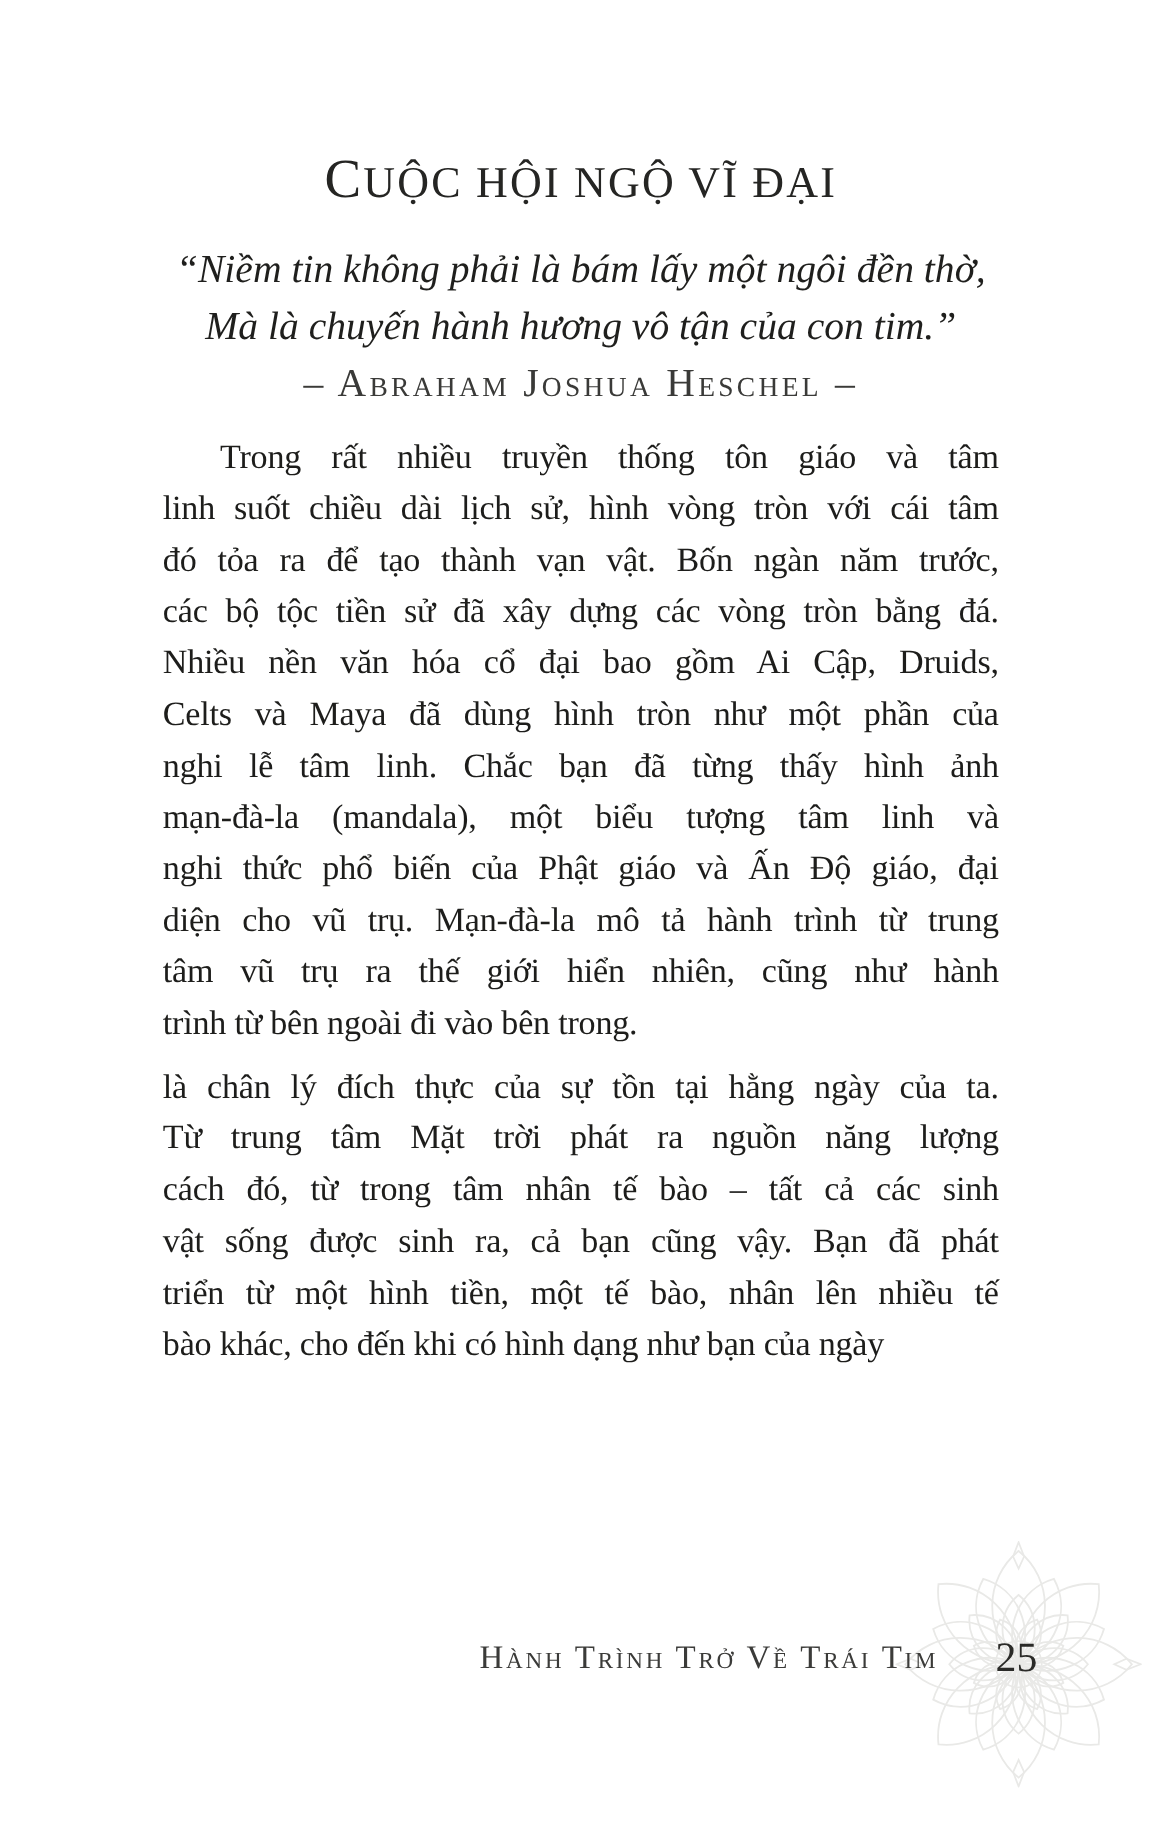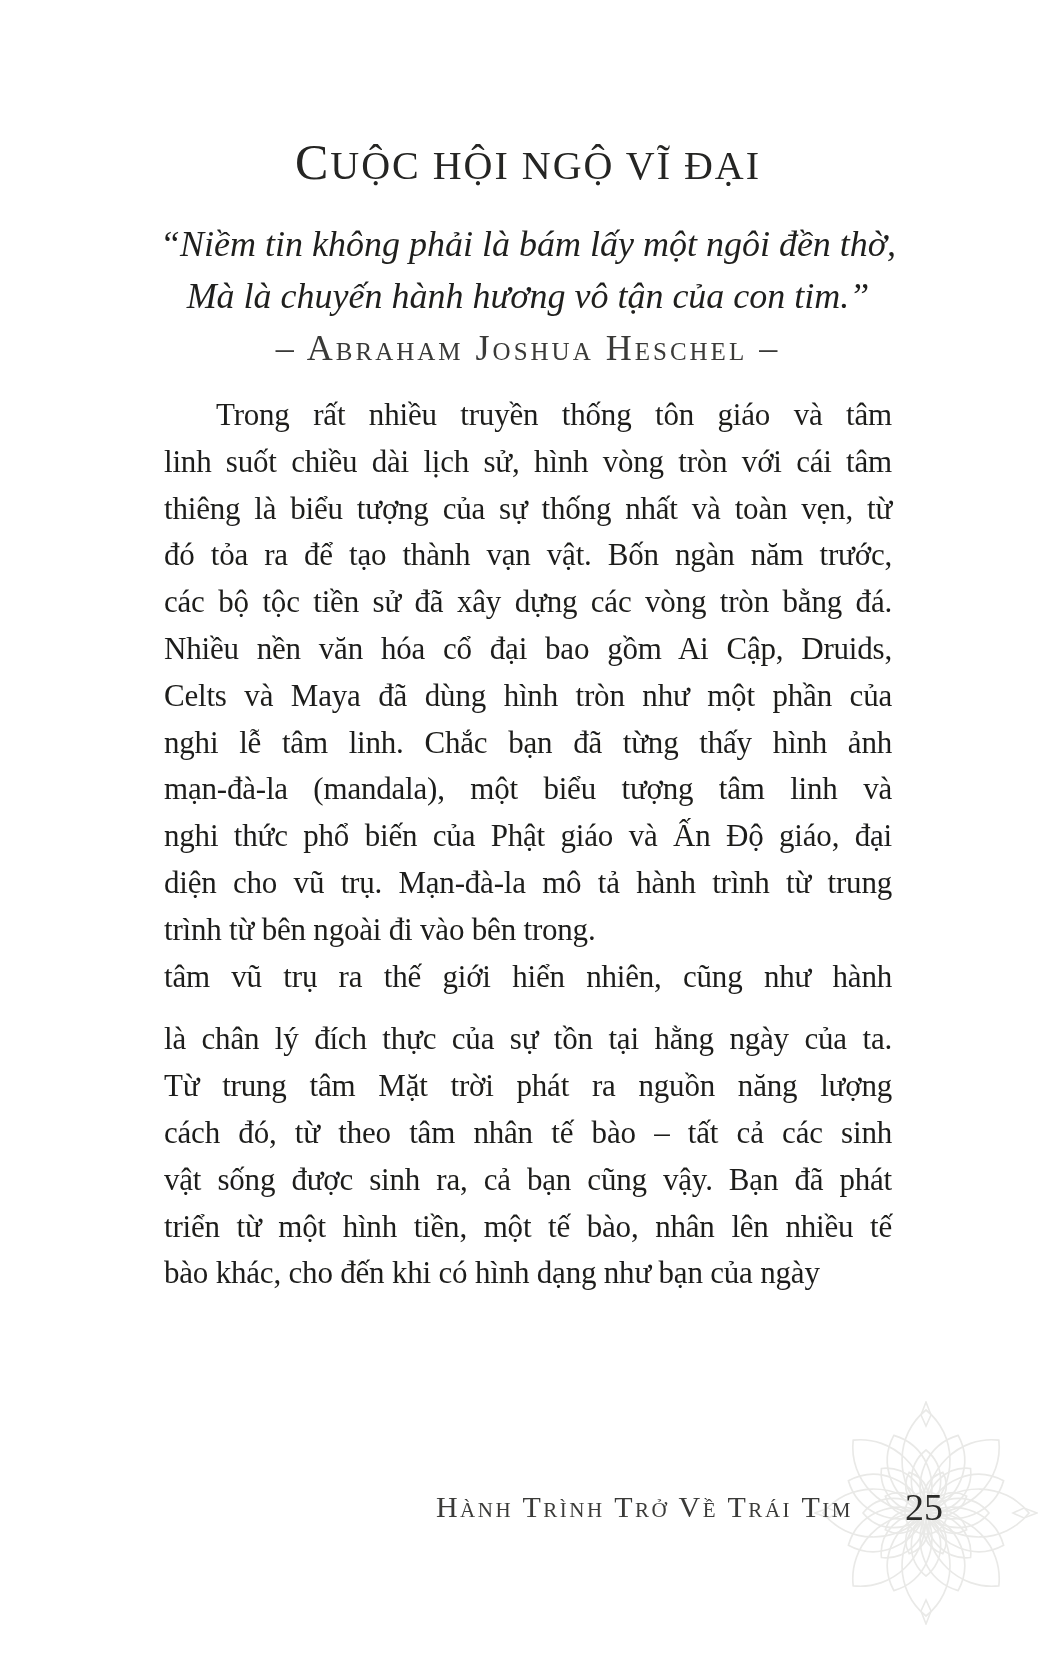--- a/index.html
+++ b/index.html
@@ -49,21 +49,21 @@
     line-height:40px;
     letter-spacing:3px;
     color:#3a3a38;
   }
   .body-text {
     margin-top:24px;
     font-size:31px;
     letter-spacing:-0.2px;
     color:#1d1d1b;
   }
-  .para { margin:16px; }
+  .para { margin:0; }
   .para + .para { margin-top:11px; }
   .line {
     line-height:46.8px;
     text-align:justify;
     text-align-last:justify;
   }
   .line.first { text-indent:52px; }
   .line.last  { text-align-last:left; }
   .watermark {
     position:absolute;
@@ -160,36 +160,35 @@
       <div>“Niềm tin không phải là bám lấy một ngôi đền thờ,</div>
       <div>Mà là chuyến hành hương vô tận của con tim.”</div>
     </blockquote>
 
     <div class="attribution">– Abraham Joshua Heschel –</div>
 
     <div class="body-text">
       <div class="para">
           <div class="line first">Trong rất nhiều truyền thống tôn giáo và tâm</div>
           <div class="line">linh suốt chiều dài lịch sử, hình vòng tròn với cái tâm</div>
-          <div class="line">thiêng là biểu tượng của sự thống nhất và toàn vẹn, từ</div>
           <div class="line">đó tỏa ra để tạo thành vạn vật. Bốn ngàn năm trước,</div>
           <div class="line">các bộ tộc tiền sử đã xây dựng các vòng tròn bằng đá.</div>
           <div class="line">Nhiều nền văn hóa cổ đại bao gồm Ai Cập, Druids,</div>
           <div class="line">Celts và Maya đã dùng hình tròn như một phần của</div>
           <div class="line">nghi lễ tâm linh. Chắc bạn đã từng thấy hình ảnh</div>
           <div class="line">mạn-đà-la (mandala), một biểu tượng tâm linh và</div>
           <div class="line">nghi thức phổ biến của Phật giáo và Ấn Độ giáo, đại</div>
           <div class="line">diện cho vũ trụ. Mạn-đà-la mô tả hành trình từ trung</div>
+          <div class="line">tâm vũ trụ ra thế giới hiển nhiên, cũng như hành</div>
           <div class="line last">trình từ bên ngoài đi vào bên trong.</div>
-          <div class="line">tâm vũ trụ ra thế giới hiển nhiên, cũng như hành</div>
         </div>
       <div class="para">
           <div class="line">là chân lý đích thực của sự tồn tại hằng ngày của ta.</div>
           <div class="line">Từ trung tâm Mặt trời phát ra nguồn năng lượng</div>
-          <div class="line">cách đó, từ theo tâm nhân tế bào – tất cả các sinh</div>
+          <div class="line">cách đó, từ trong tâm nhân tế bào – tất cả các sinh</div>
           <div class="line">vật sống được sinh ra, cả bạn cũng vậy. Bạn đã phát</div>
           <div class="line">triển từ một hình tiền, một tế bào, nhân lên nhiều tế</div>
           <div class="line last">bào khác, cho đến khi có hình dạng như bạn của ngày</div>
         </div>
     </div>
 
   </div>
 
   <div class="footer-row">
     <span class="running-title">Hành Trình Trở Về Trái Tim</span>

